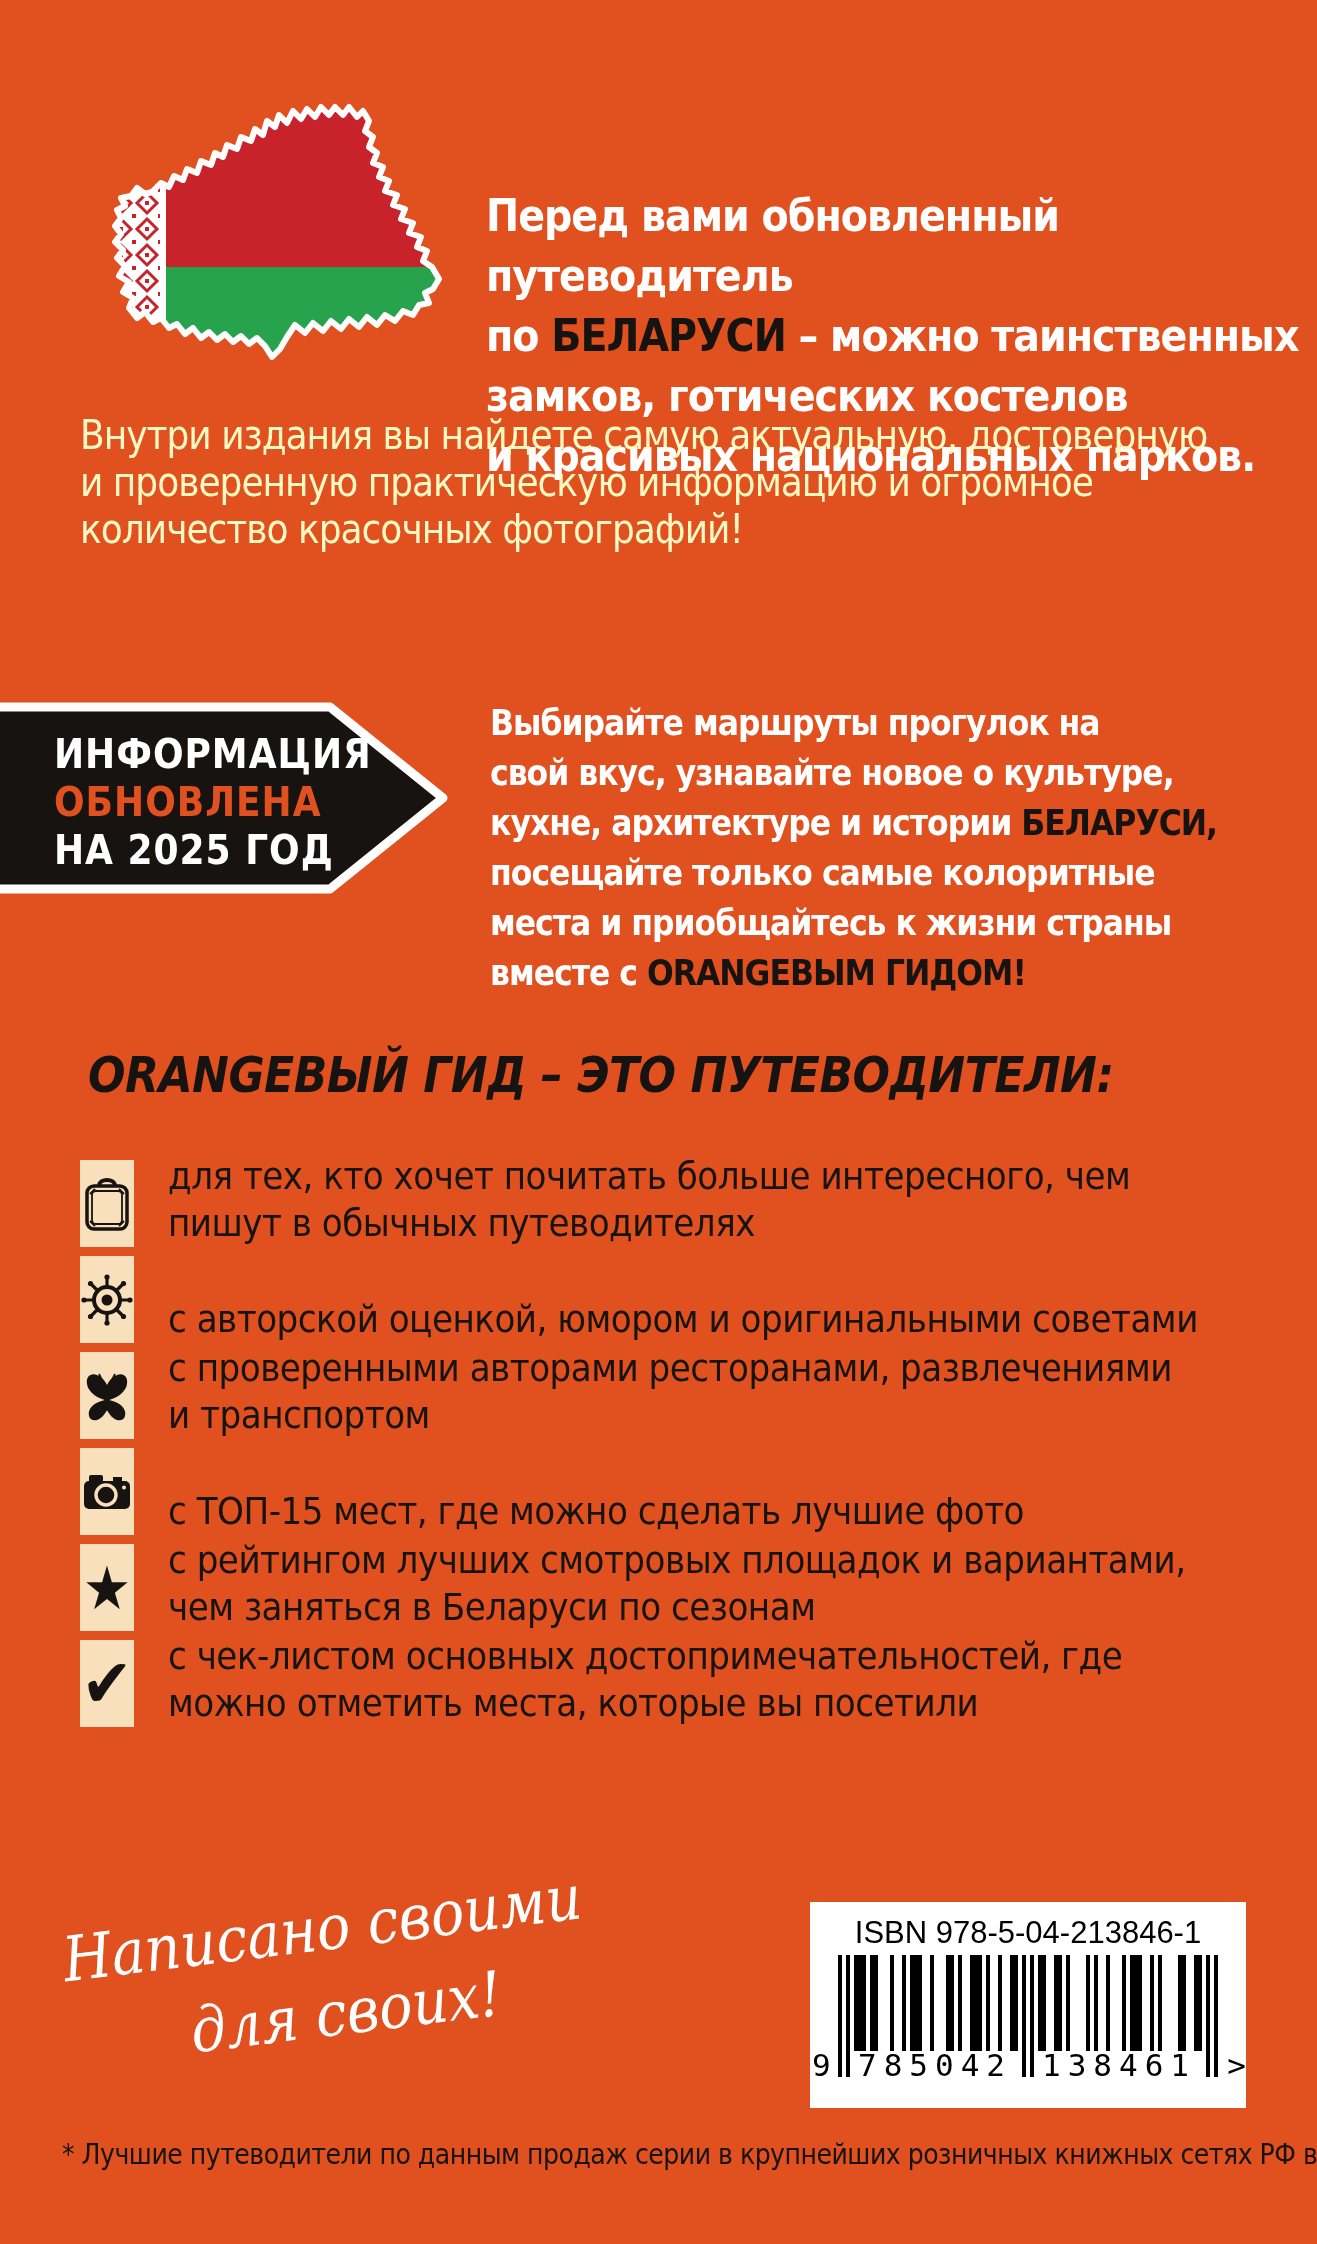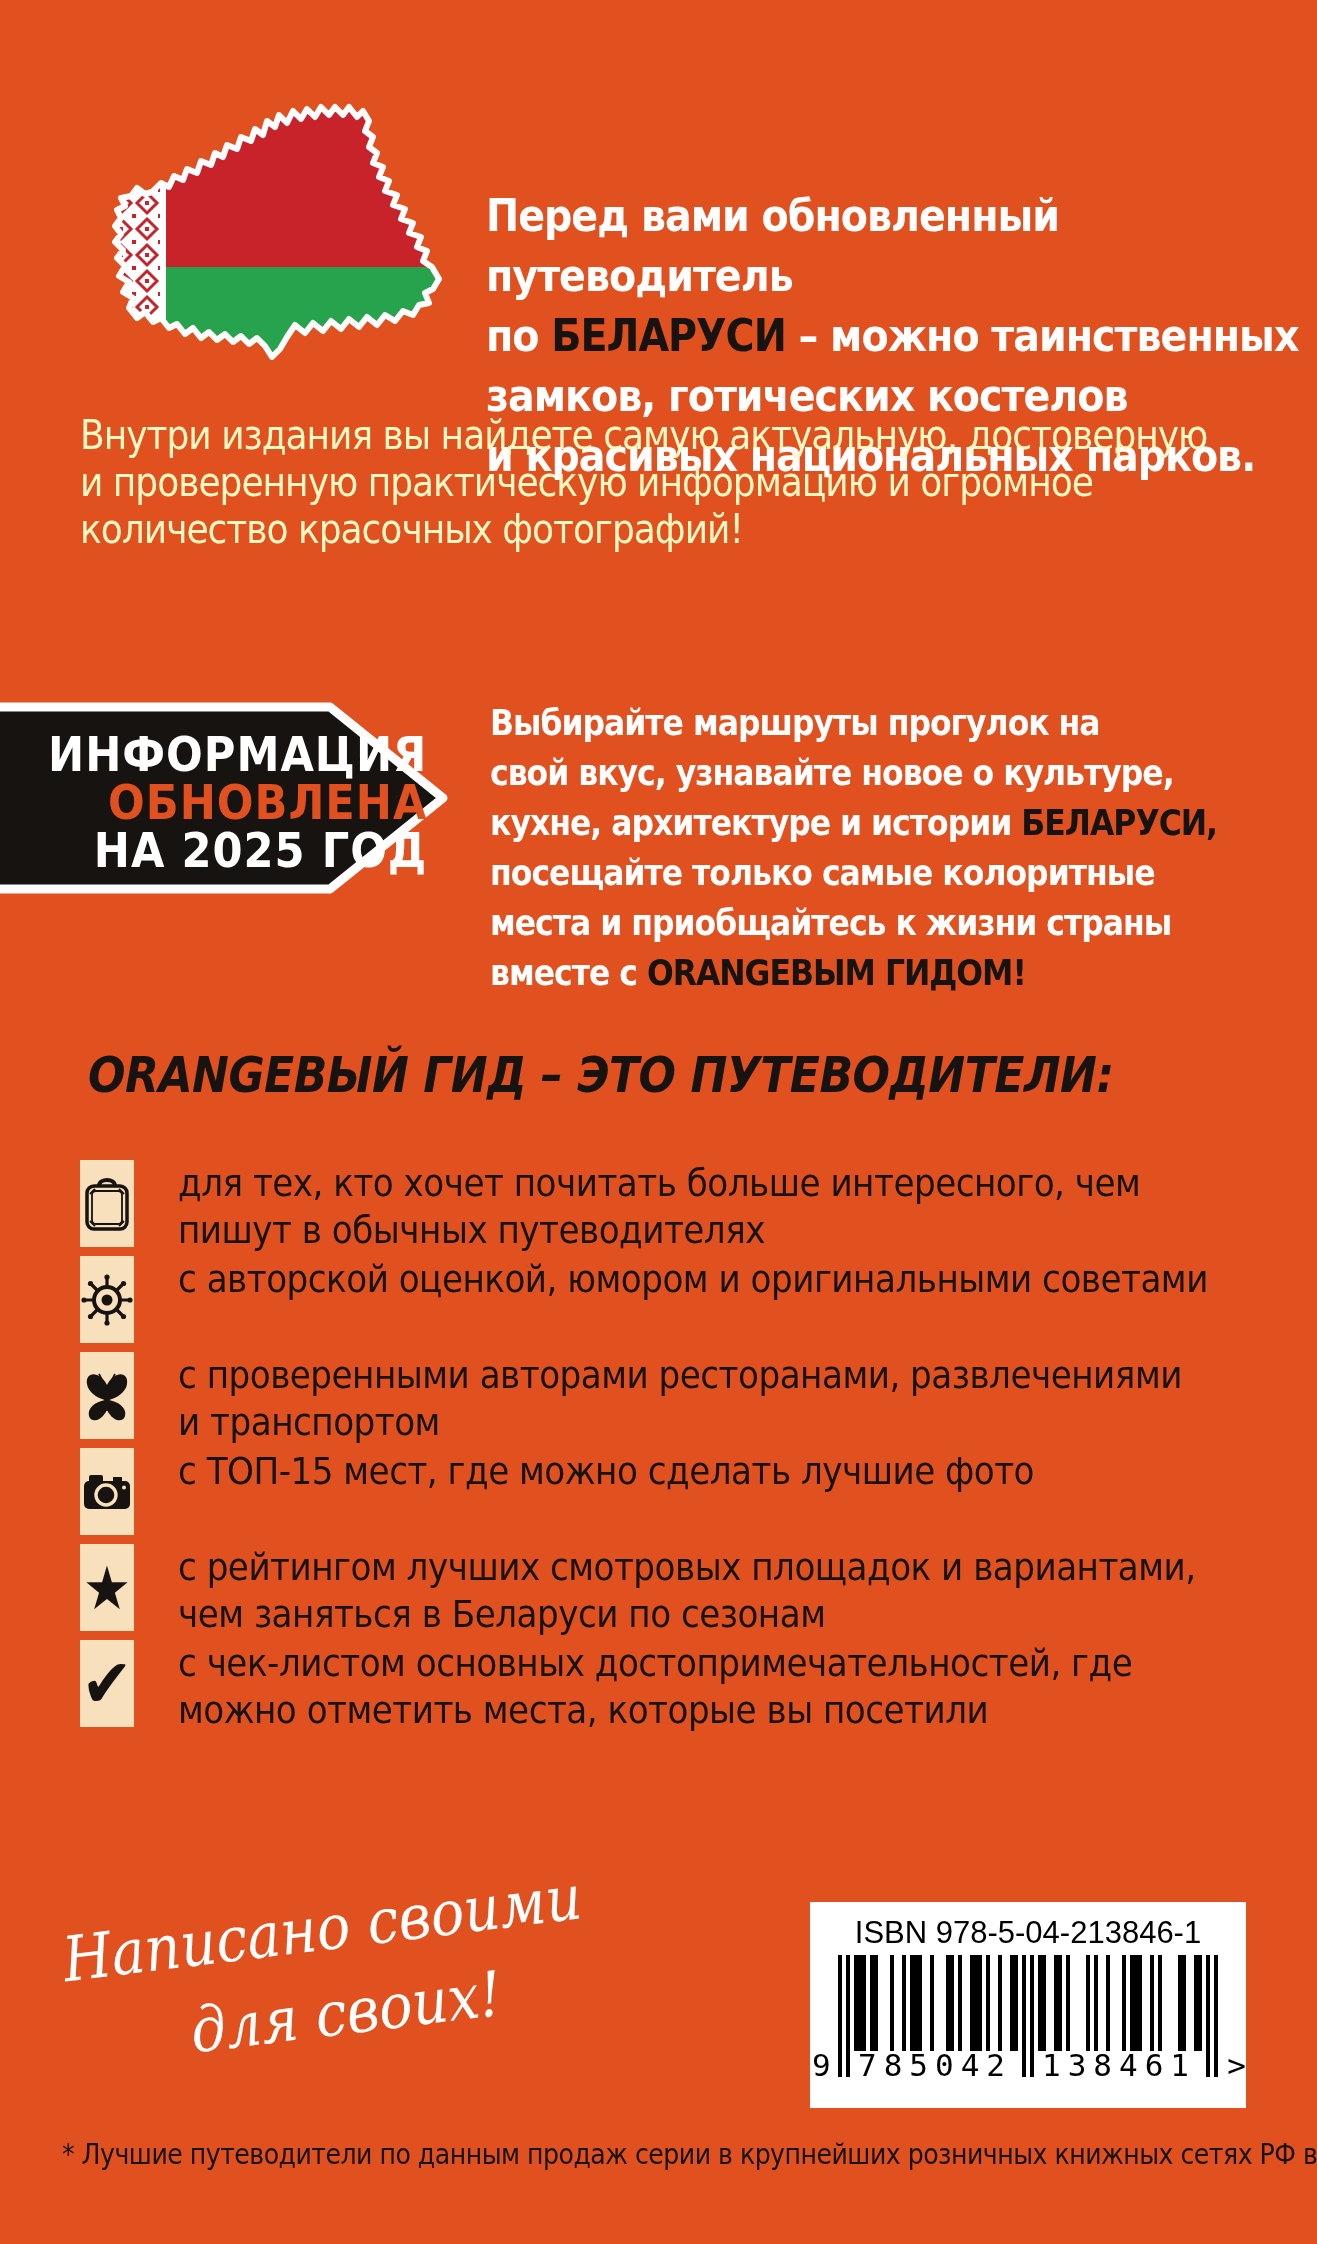--- a/index.html
+++ b/index.html
@@ -13,33 +13,33 @@
   
   .p1{left:486px;top:126px;font-size:44px;line-height:60px;font-weight:700;
       color:#FFFFFF;white-space:pre-line;letter-spacing:-1px;}
   .hl{color:#171310;}
   
   .p2{left:80px;top:412px;font-size:40px;line-height:47px;font-weight:500;
       color:#fef9c3;white-space:pre-line;letter-spacing:-1px;}
   
   .badge{left:0;top:700px;width:452px;height:198px;}
   .badge svg{position:absolute;left:0;top:0;}
-  .badge-text{position:absolute;left:48px;top:30px;font-size:48px;line-height:48px;
-      font-weight:800;letter-spacing:1px;text-align:right;}
+  .badge-text{position:absolute;left:54px;top:30px;font-size:40px;line-height:48px;
+      font-weight:800;letter-spacing:1px;}
   .bl-white{color:#FFFFFF;}
   .bl-orange{color:#E0511F;}
   
   .p3{left:490px;top:648px;font-size:35px;line-height:50px;font-weight:700;
       color:#FFFFFF;white-space:pre-line;letter-spacing:-1px;}
   
   .series-title{left:88px;top:1050px;font-size:49px;line-height:52px;font-weight:800;
       color:#171310;letter-spacing:-0.5px;white-space:nowrap;font-style:italic;}
   
   .features{left:80px;top:1160px;width:1190px;}
-  .feature-row{display:flex;align-items:flex-start;gap:44px;margin-bottom:9px;height:87px;}
+  .feature-row{display:flex;align-items:flex-end;gap:34px;margin-bottom:9px;height:87px;}
   .icon-box{flex:0 0 auto;width:54px;height:87px;background:#F9E0BD;
       display:flex;align-items:center;justify-content:center;}
   .feature-text{font-size:38px;line-height:47px;font-weight:500;color:#171310;
       white-space:pre-line;letter-spacing:-0.5px;}
   .glyph-star{font-family:"DejaVu Sans",sans-serif;font-size:60px;line-height:60px;color:#171310;}
   .glyph-check{font-family:"DejaVu Sans",sans-serif;font-size:68px;line-height:68px;color:#171310;}
   
   .handwriting{left:58px;top:1918px;transform:rotate(-7deg);transform-origin:left top;
       font-family:"DejaVu Serif",serif;font-style:italic;font-weight:400;
       color:#FFFFFF;font-size:62px;line-height:86px;}

